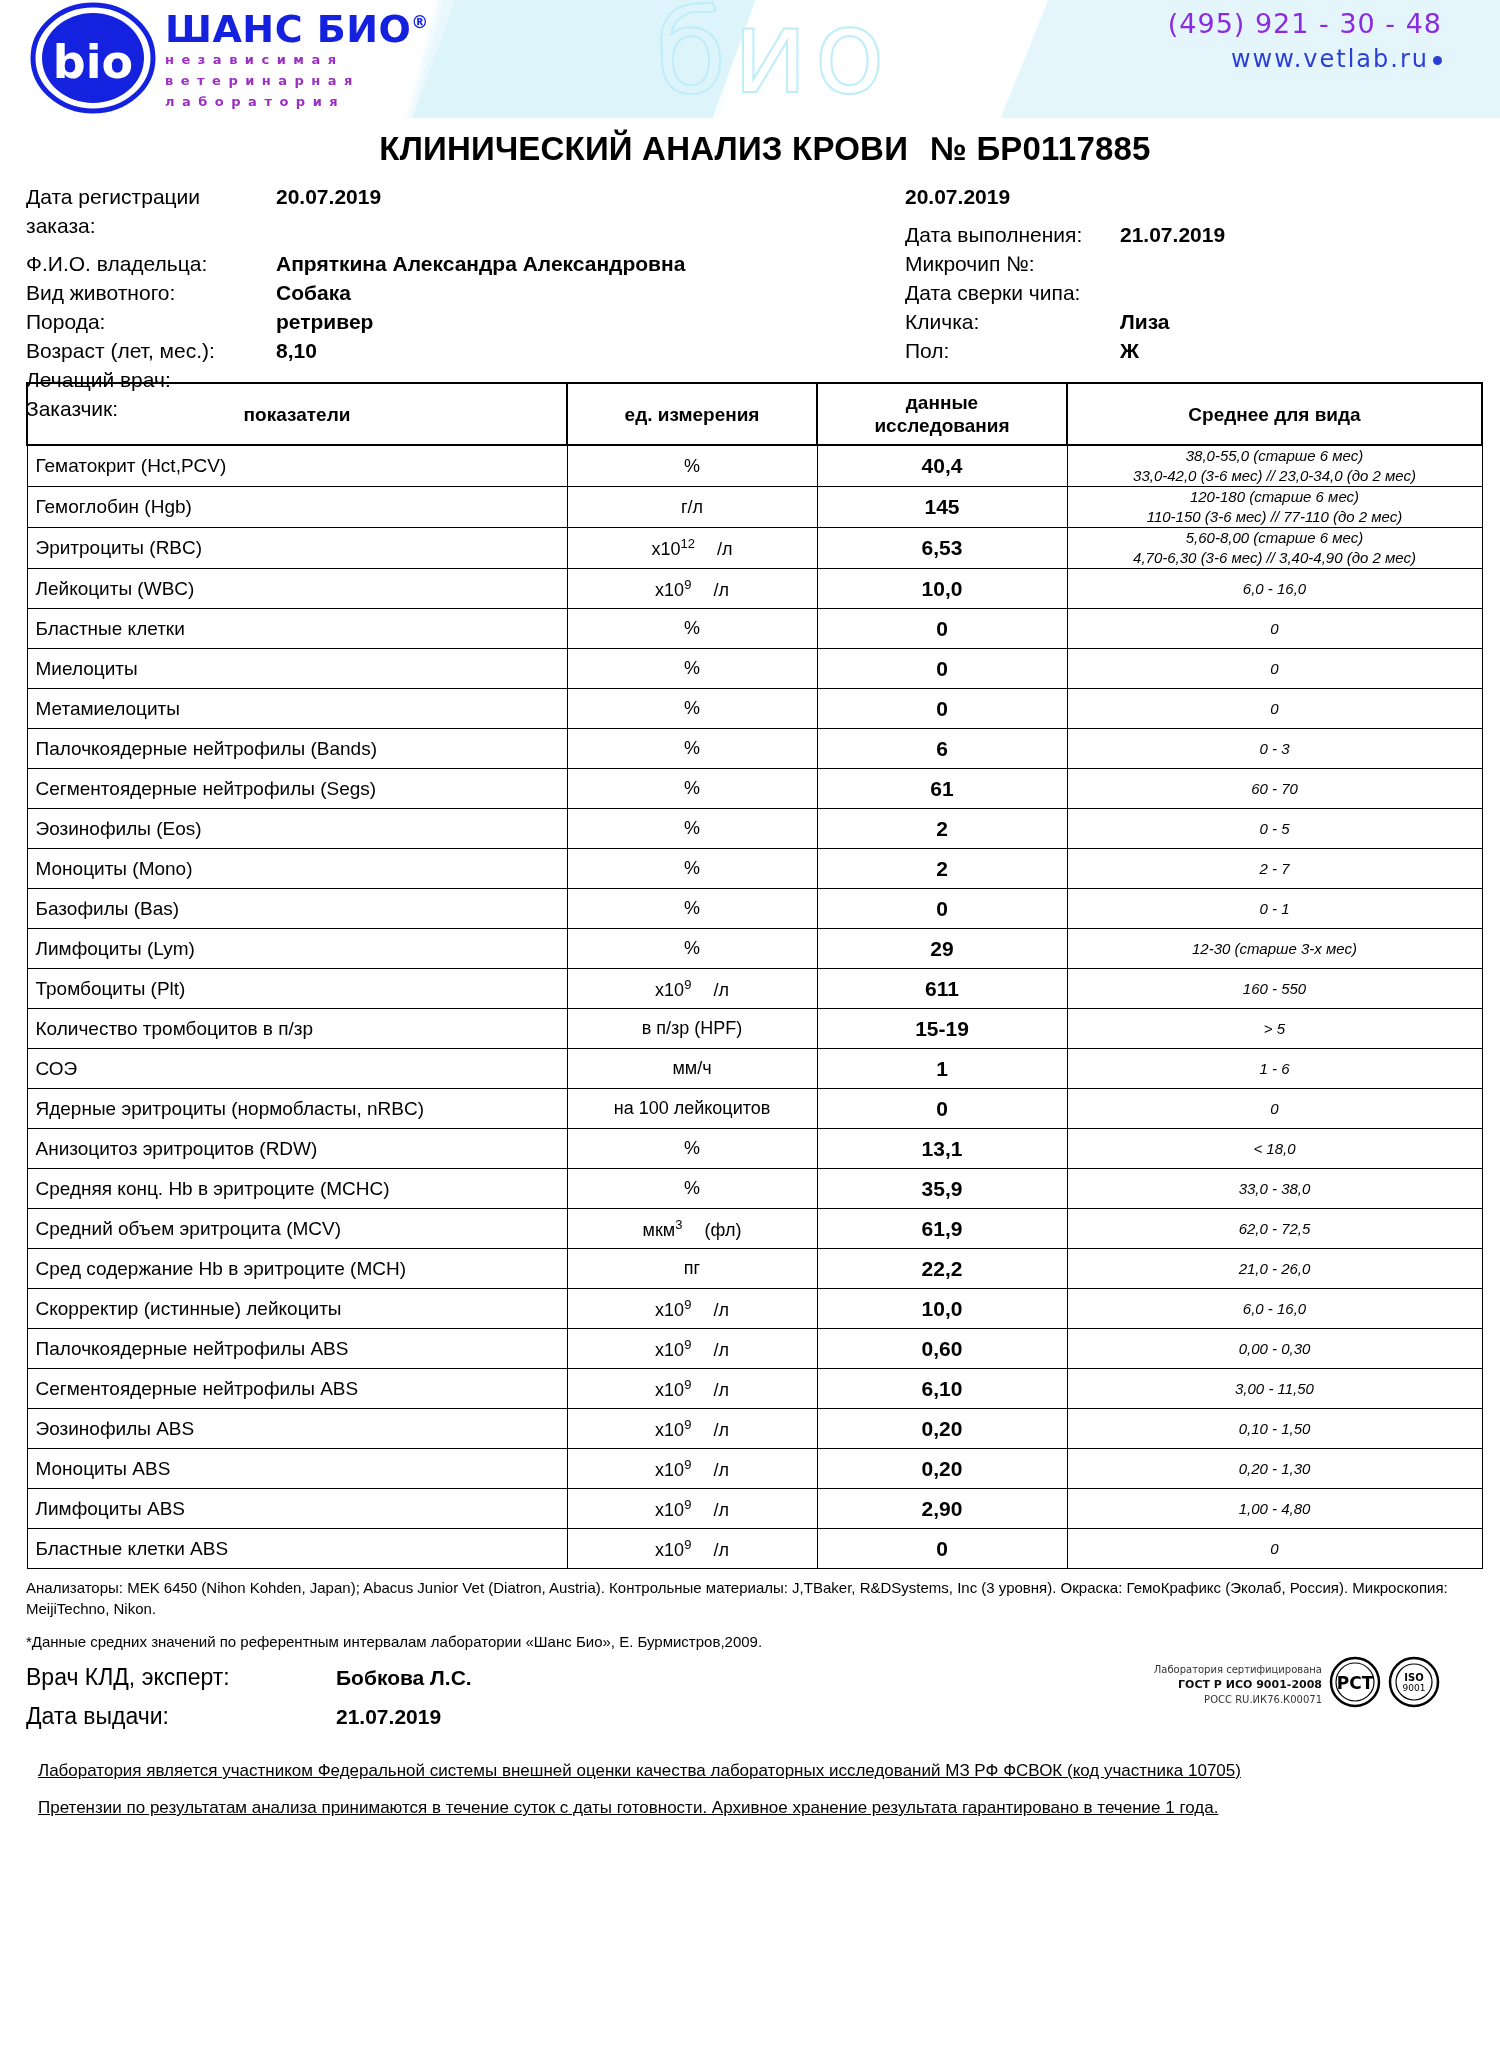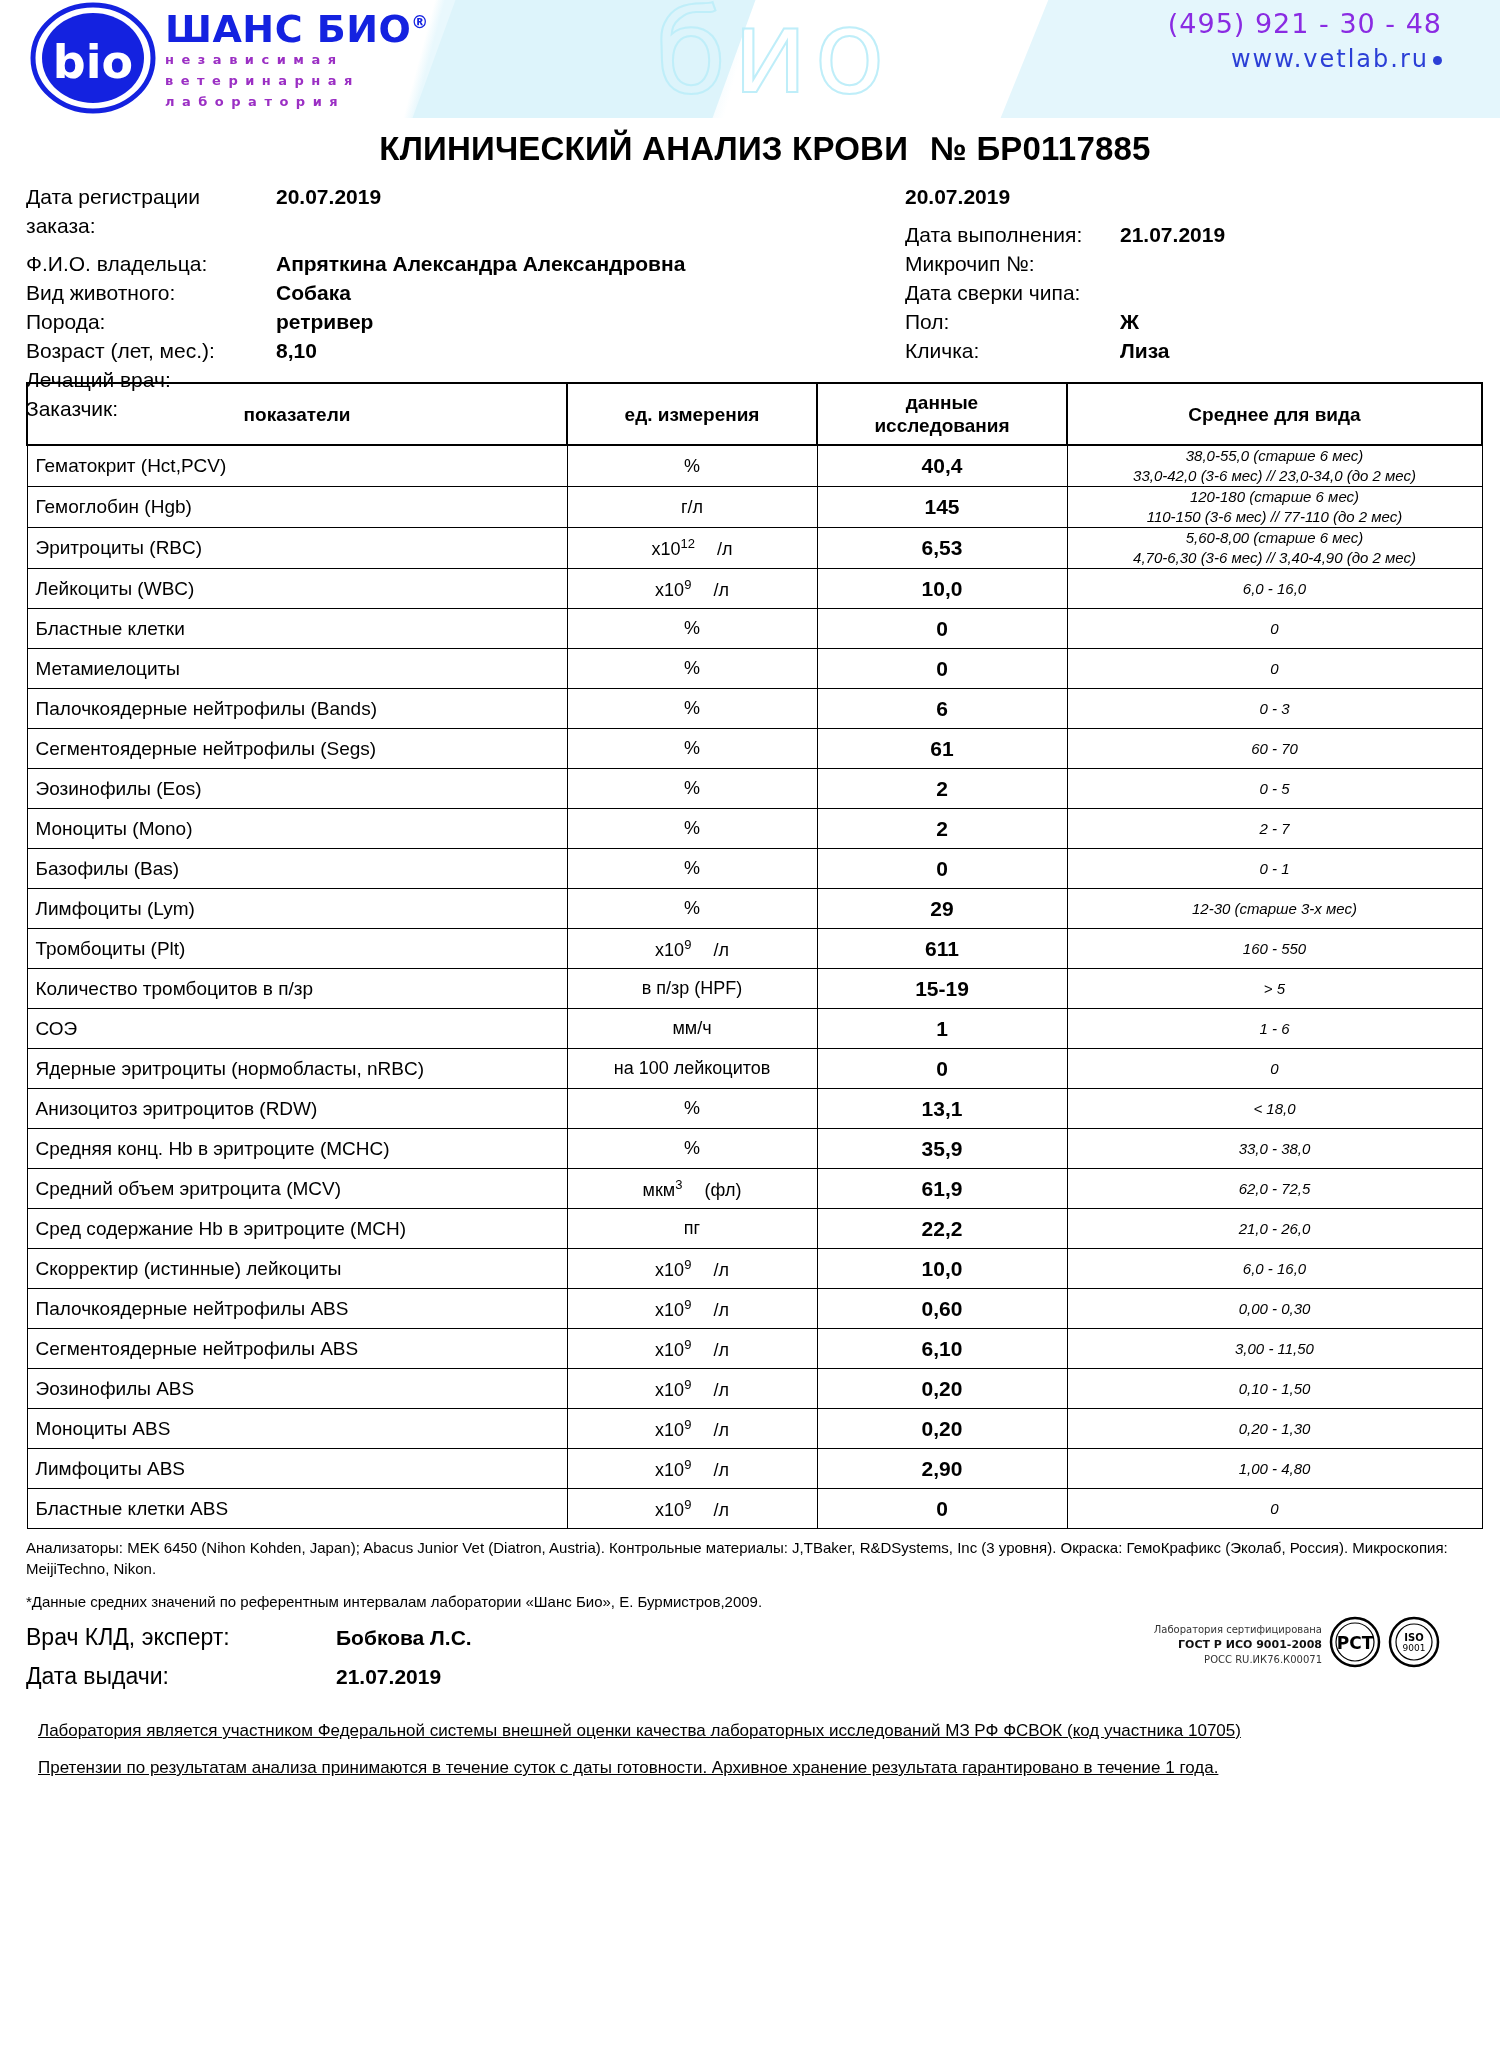--- a/index.html
+++ b/index.html
@@ -341,26 +341,26 @@
     </div>
     <div class="irow">
       <div class="ilabel lw-r">Микрочип №:</div>
       <div class="ival"></div>
     </div>
     <div class="irow">
       <div class="ilabel lw-r">Дата сверки чипа:</div>
       <div class="ival"></div>
     </div>
     <div class="irow">
+      <div class="ilabel lw-r">Кличка:</div>
+      <div class="ival">Лиза</div>
+    </div>
+    <div class="irow">
       <div class="ilabel lw-r">Пол:</div>
       <div class="ival">Ж</div>
-    </div>
-    <div class="irow">
-      <div class="ilabel lw-r">Кличка:</div>
-      <div class="ival">Лиза</div>
     </div>
   </div>
 </div>
 
 <div class="tbl-wrap">
   <table class="results">
     <colgroup>
       <col class="c1">
         <col class="c2">
         <col class="c3">
@@ -412,20 +412,28 @@
         </tr>
         <tr>
           <td class="name">Бластные клетки</td>
           <td class="unit"><span>%</span></td>
           <td class="val">0</td>
           <td class="ref">
             <span class="sub">0</span>
           </td>
         </tr>
         <tr>
+          <td class="name">Миелоциты</td>
+          <td class="unit"><span>%</span></td>
+          <td class="val">0</td>
+          <td class="ref">
+            <span class="sub">0</span>
+          </td>
+        </tr>
+        <tr>
           <td class="name">Метамиелоциты</td>
           <td class="unit"><span>%</span></td>
           <td class="val">0</td>
           <td class="ref">
             <span class="sub">0</span>
           </td>
         </tr>
         <tr>
           <td class="name">Палочкоядерные нейтрофилы (Bands)</td>
           <td class="unit"><span>%</span></td>

